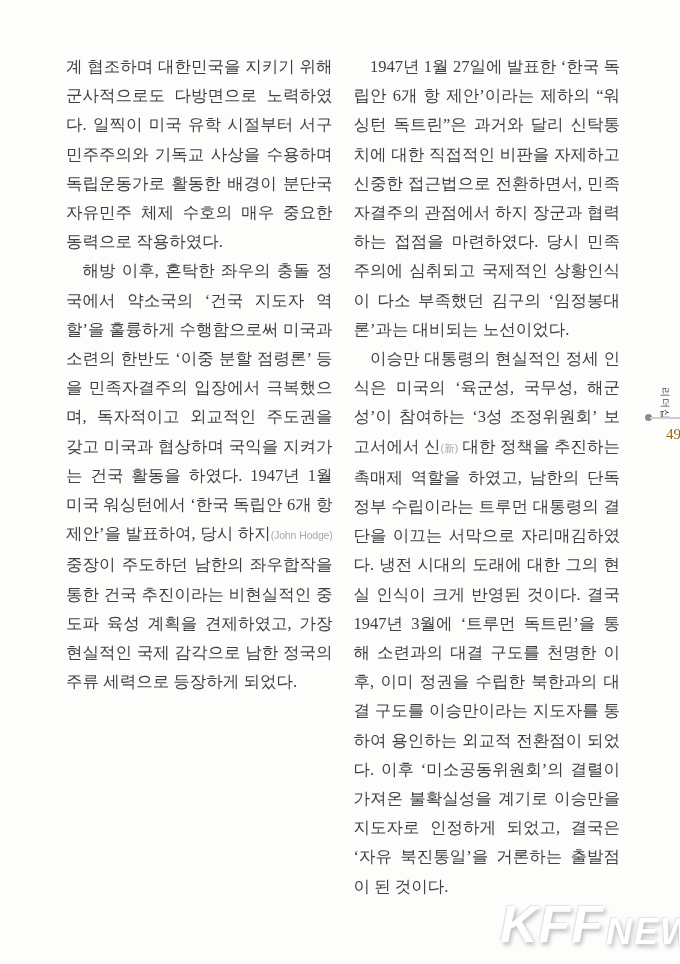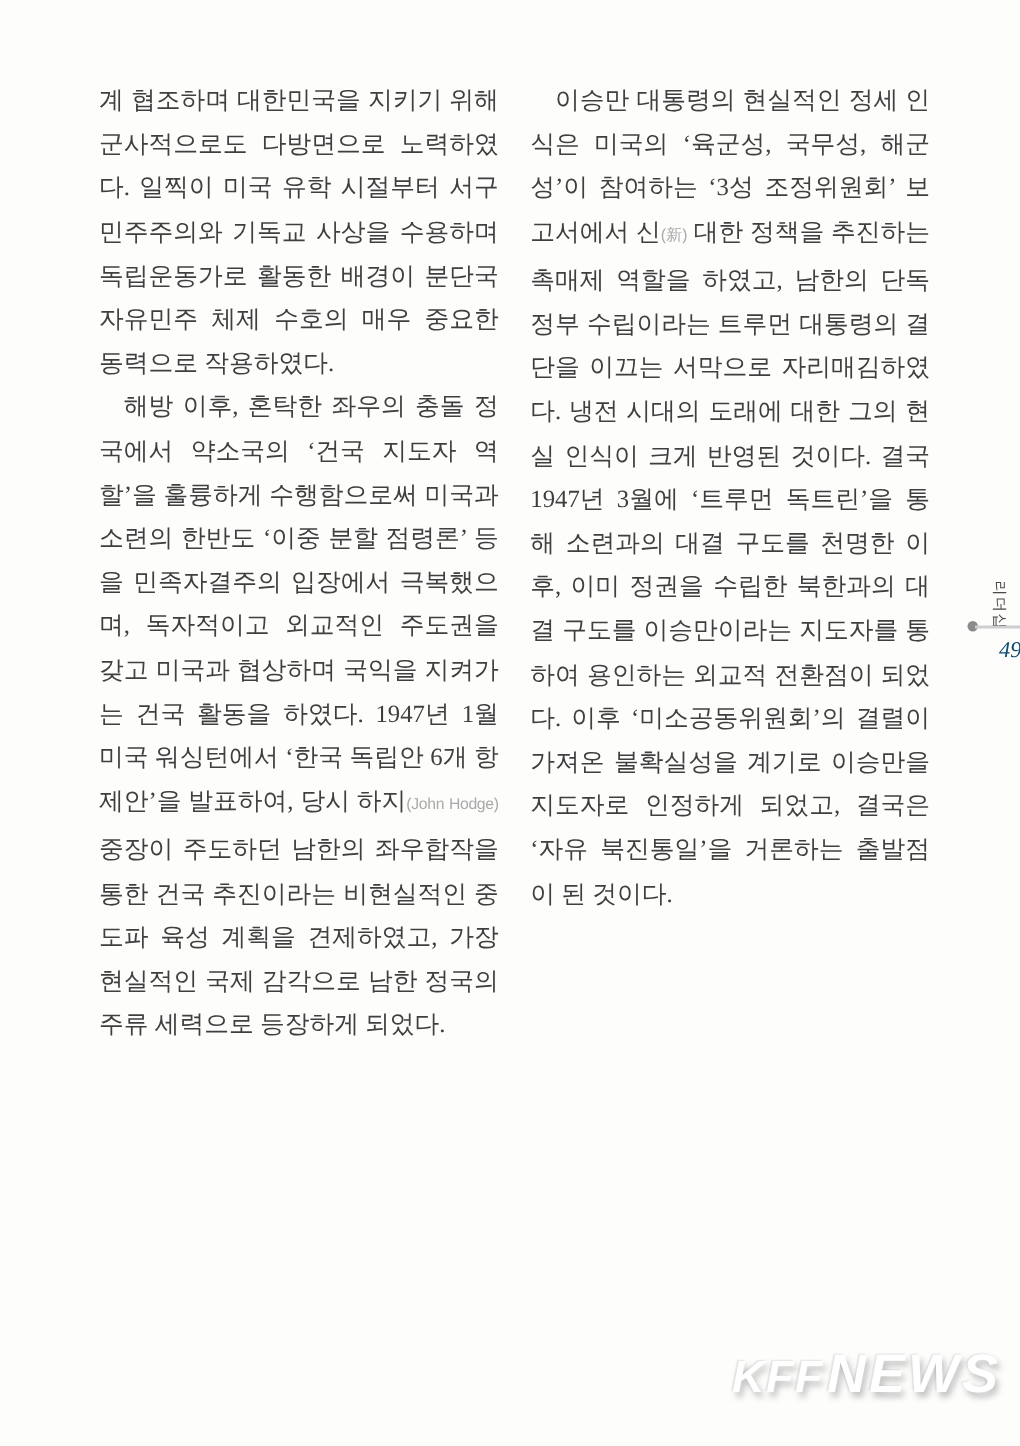--- a/index.html
+++ b/index.html
@@ -62,62 +62,63 @@
   }
   .page-marker-line {
     position: absolute;
     top: 417px; left: 650px;
     width: 30px; height: 1.5px;
     background: #cecece;
   }
   .page-number {
     position: absolute;
     top: 426px; left: 666px;
-    color: #0c4a6e;
+    color: #a16207;
     font-size: 15px;
-    font-style: italic;
     font-family: "Liberation Serif", serif;
   }
   
   .watermark {
     position: absolute;
     top: 898px; left: 488px;
     display: flex;
     align-items: flex-end;
     font-family: "Liberation Sans", sans-serif;
     font-weight: 900;
     font-style: italic;
     color: #ffffff;
     text-shadow: 2px 3px 4px rgba(120,120,120,0.45), -1px -1px 1px rgba(160,160,160,0.25);
     user-select: none;
   }
   .watermark .brand-kff {
-    font-size: 30px;
+    font-size: 52px;
     letter-spacing: 1px;
     line-height: 1;
+    margin-left: 12px;
   }
   .watermark .brand-news {
     font-size: 36px;
     letter-spacing: 2px;
     line-height: 1;
     margin-left: 2px;
   }
 </style>
 </head>
 <body>
 
 <div class="page">
 
   <div class="columns">
     <div class="column">
         <p class=""><span class="seg">계 협조하며 대한민국을 지키기 위해 군사적으로도 다방면으로 노력하였다. 일찍이 미국 유학 시절부터 서구 민주주의와 기독교 사상을 수용하며 독립운동가로 활동한 배경이 분단국 자유민주 체제 수호의 매우 중요한 동력으로 작용하였다.</span></p>
         <p class="indent"><span class="seg">해방 이후, 혼탁한 좌우의 충돌 정국에서 약소국의 ‘건국 지도자 역할’을 훌륭하게 수행함으로써 미국과 소련의 한반도 ‘이중 분할 점령론’ 등을 민족자결주의 입장에서 극복했으며, 독자적이고 외교적인 주도권을 갖고 미국과 협상하며 국익을 지켜가는 건국 활동을 하였다. 1947년 1월 미국 워싱턴에서 ‘한국 독립안 6개 항 제안’을 발표하여, 당시 하지</span><span class="annotation">(John Hodge)</span><span class="seg"> 중장이 주도하던 남한의 좌우합작을 통한 건국 추진이라는 비현실적인 중도파 육성 계획을 견제하였고, 가장 현실적인 국제 감각으로 남한 정국의 주류 세력으로 등장하게 되었다.</span></p>
         <p class="indent"></p>
       </div>
     <div class="column">
+        <p class="indent"><span class="seg">1947년 1월 27일에 발표한 ‘한국 독립안 6개 항 제안’이라는 제하의 “워싱턴 독트린”은 과거와 달리 신탁통치에 대한 직접적인 비판을 자제하고 신중한 접근법으로 전환하면서, 민족자결주의 관점에서 하지 장군과 협력하는 접점을 마련하였다. 당시 민족주의에 심취되고 국제적인 상황인식이 다소 부족했던 김구의 ‘임정봉대론’과는 대비되는 노선이었다.</span></p>
         <p class="indent"><span class="seg">이승만 대통령의 현실적인 정세 인식은 미국의 ‘육군성, 국무성, 해군성’이 참여하는 ‘3성 조정위원회’ 보고서에서 신</span><span class="annotation">(新)</span><span class="seg"> 대한 정책을 추진하는 촉매제 역할을 하였고, 남한의 단독정부 수립이라는 트루먼 대통령의 결단을 이끄는 서막으로 자리매김하였다. 냉전 시대의 도래에 대한 그의 현실 인식이 크게 반영된 것이다. 결국 1947년 3월에 ‘트루먼 독트린’을 통해 소련과의 대결 구도를 천명한 이후, 이미 정권을 수립한 북한과의 대결 구도를 이승만이라는 지도자를 통하여 용인하는 외교적 전환점이 되었다. 이후 ‘미소공동위원회’의 결렬이 가져온 불확실성을 계기로 이승만을 지도자로 인정하게 되었고, 결국은 ‘자유 북진통일’을 거론하는 출발점이 된 것이다.</span></p>
       </div>
   </div>
 
   <div class="side-tab">리더십</div>
 
   <div class="page-marker-dot"></div>
   <div class="page-marker-line"></div>
 
   <div class="page-number">49</div>

